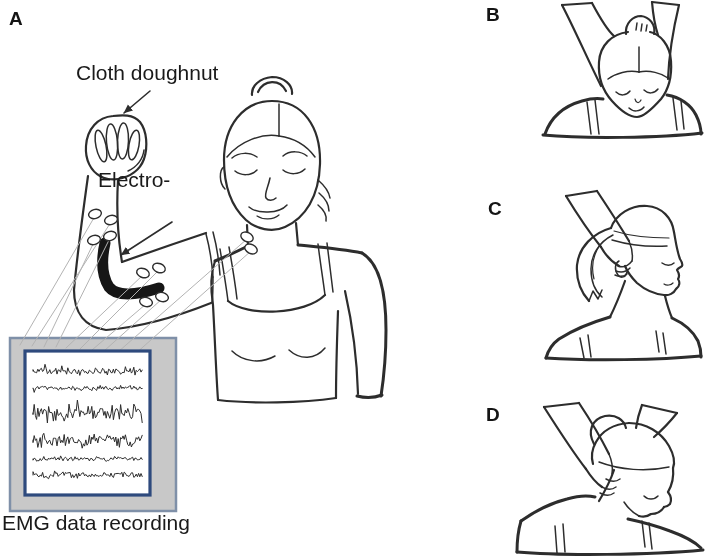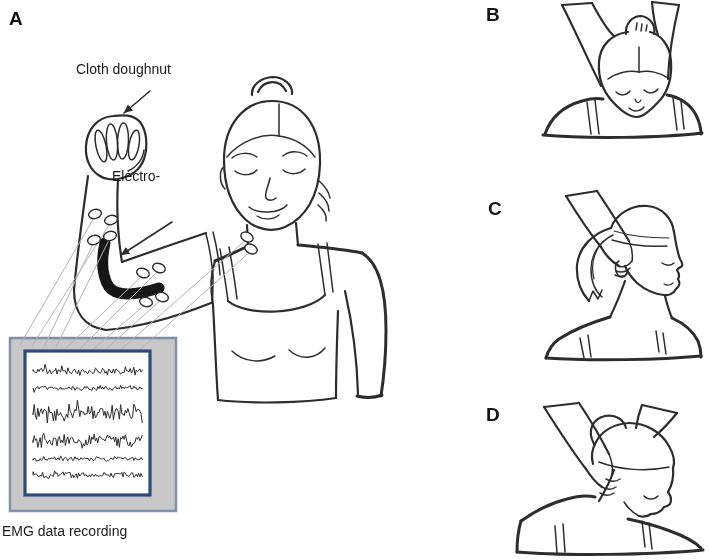--- a/index.html
+++ b/index.html
@@ -1,20 +1,20 @@
 <!DOCTYPE html>
 <html style="--background: #ffffff; --ink: #2d2d2d; --wire-gray: #b3b3b3; --goniometer-black: #161616; --emg-frame-gray: #c8c8c8; --emg-outer-border: #7f90a8; --emg-inner-border: #2e4a7d; --emg-trace-blue: #1818d6;"><head>
 <meta charset="utf-8">
 <style>
   html,body{margin:0;padding:0;background:#fff;}
   .canvas{position:relative;width:709px;height:560px;background:var(--background,#fff);overflow:hidden;
           font-family:"Liberation Sans", sans-serif;}
   .canvas svg{position:absolute;left:0;top:0;}
   .panel-letter{position:absolute;font-size:19px;font-weight:bold;color:#141414;line-height:1;}
-  .annot{position:absolute;font-size:14px;color:#1a1a1a;line-height:1;white-space:nowrap;}
+  .annot{position:absolute;font-size:21px;color:#1a1a1a;line-height:1;white-space:nowrap;}
   .ink path,.ink line,.ink ellipse{stroke:var(--ink);fill:none;stroke-linecap:round;stroke-linejoin:round;}
   .s1{stroke-width:3px;}
   .s2{stroke-width:2.2px;}
   .s3{stroke-width:1.5px;}
   .s4{stroke-width:1.2px;}
   .electrode{fill:#fff !important;stroke:var(--ink);stroke-width:1.4px;}
   .wire{stroke:var(--wire-gray) !important;stroke-width:1px;}
   .gonio{stroke:var(--goniometer-black) !important;stroke-width:11px;fill:none;stroke-linecap:round;}
   .emg-outer{fill:var(--emg-frame-gray);stroke:var(--emg-outer-border);stroke-width:2.5px;}
   .emg-inner{fill:#fff;stroke:var(--emg-inner-border);stroke-width:3.2px;}
@@ -246,15 +246,15 @@
       </g>
     </g>
   </svg>
 
   <div class="panel-letter" style="left:9px;top:9px">A</div>
   <div class="panel-letter" style="left:486px;top:5px">B</div>
   <div class="panel-letter" style="left:488px;top:199px">C</div>
   <div class="panel-letter" style="left:486px;top:405px">D</div>
 
   <div class="annot" style="left:76px;top:62px">Cloth doughnut</div>
-  <div class="annot" style="left:112px;top:169px">Electro-</div>
-  <div class="annot" style="left:2px;top:524px">EMG data recording</div>
+  <div class="annot" style="left:98px;top:169px">Electro-</div>
+  <div class="annot" style="left:2px;top:512px">EMG data recording</div>
 </div>
 
 </body></html>

